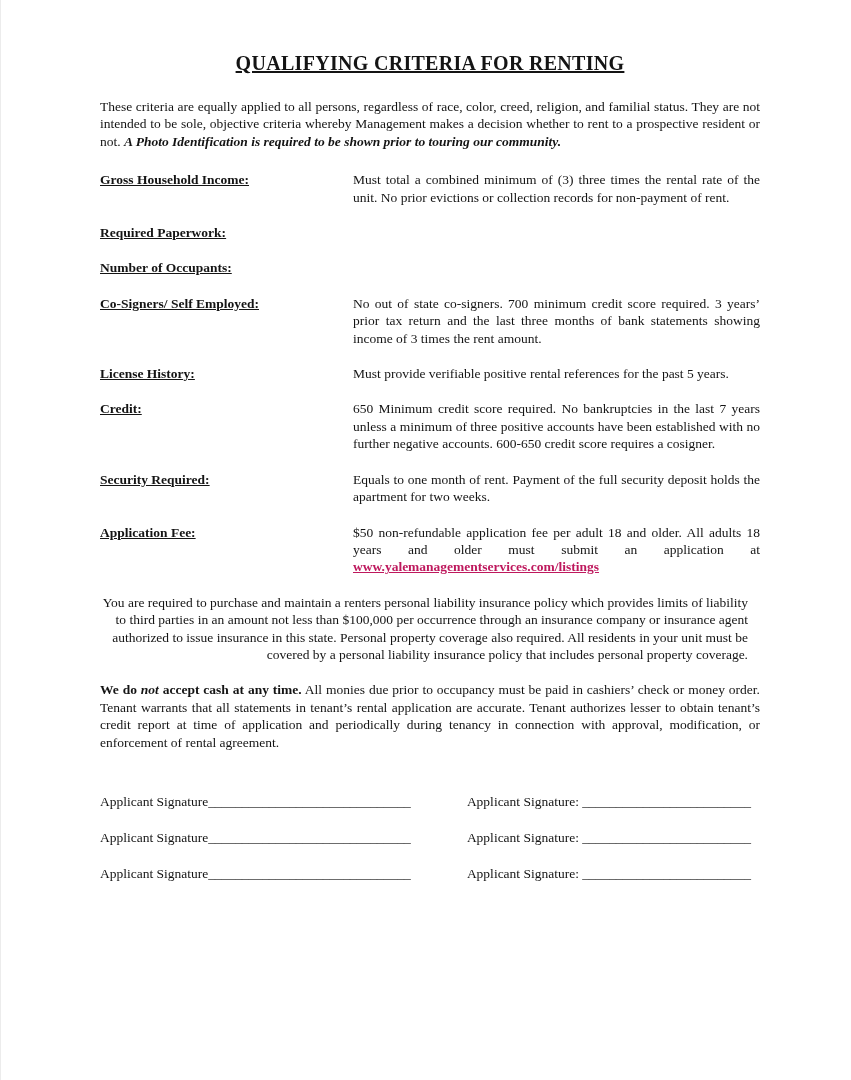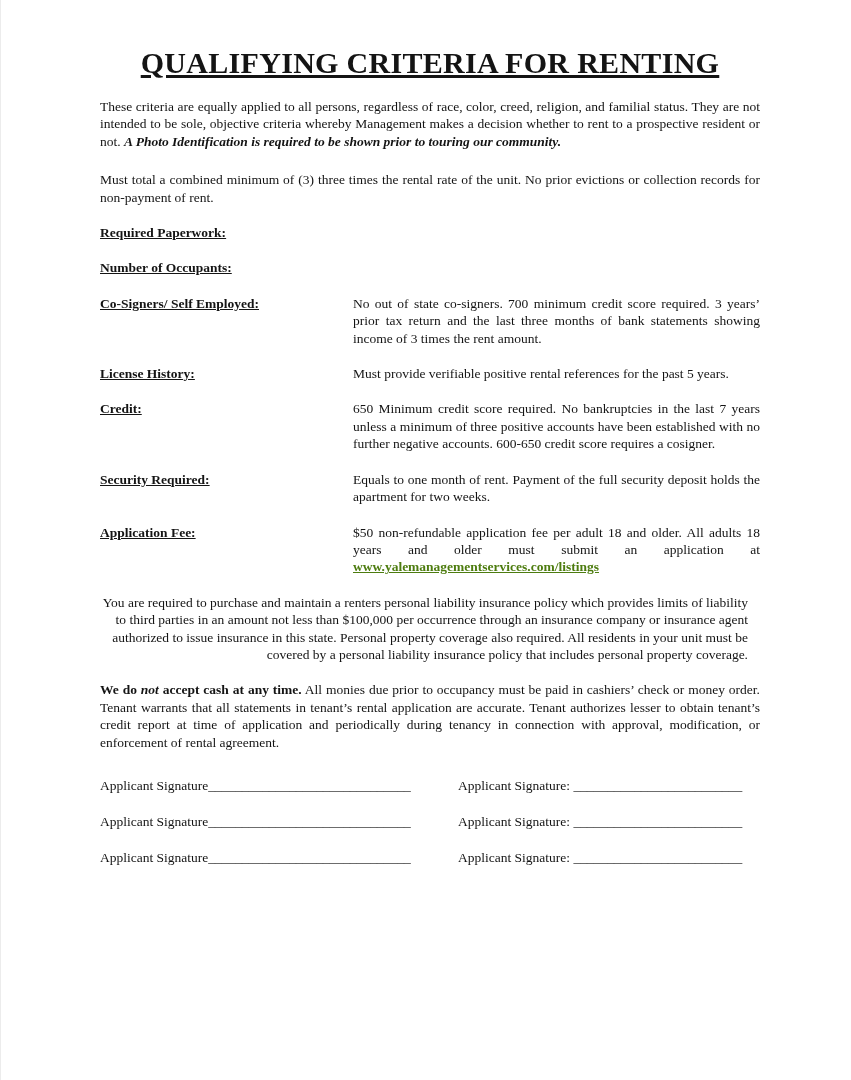--- a/index.html
+++ b/index.html
@@ -11,52 +11,53 @@
     background: #ffffff;
     border-left: 1px solid #ececec;
     padding: 48px 91px 0 99px;
     font-family: "Liberation Serif", "DejaVu Serif", serif;
     font-size: 13.5px;
     line-height: 17.4px;
     color: #141414;
     overflow: hidden;
   }
   .title {
-    font-size: 30px;
+    font-size: 20px;
     line-height: 30px;
     font-weight: bold;
     text-align: center;
     margin: 0 0 20px 0;
   }
   .title span { text-decoration: underline; letter-spacing: 0.3px; }
   .intro { text-align: justify; margin: 0 0 21px 0; }
   .row { display: flex; margin-bottom: 18px; }
   .label-cell { flex: 0 0 253px; }
   .label { font-weight: bold; text-decoration: underline; }
   .content { flex: 1; text-align: justify; }
   .content.no-justify { text-align: right; padding-right: 12px; }
-  a.link { color: #4d7c0f; font-weight: bold; text-decoration: underline; cursor: pointer; }
+  a.link { color: #be185d; font-weight: bold; text-decoration: underline; cursor: pointer; }
   .closing { text-align: justify; margin: 0; }
-  .signatures { margin-top: 26px; }
+  .signatures { margin-top: 42px; }
   .sig-row { display: flex; margin-bottom: 18.5px; }
   .sig-left { flex: 0 0 358px; }
-  .sig-right { flex: 1; }
+  .sig-right { flex: 1; text-align: center; }
   p { margin: 0; }
 </style>
 </head>
 <body>
 
 <div class="page">
 
   <div class="title"><span>QUALIFYING CRITERIA FOR RENTING</span></div>
 
   <p class="intro"><span>These criteria are equally applied to all persons, regardless of race, color, creed, religion, and familial status. They are not intended to be sole, objective criteria whereby Management makes a decision whether to rent to a prospective resident or not. </span><strong><em>A Photo Identification is required to be shown prior to touring our community.</em></strong></p>
 
   <div class="criteria" id="criteria-list">
   <div class="row">
+    <div class="label-cell"><span class="label">Gross Household Income:</span></div>
     <div class="content"><span class="txt">Must total a combined minimum of (3) three times the rental rate of the unit. No prior evictions or collection records for non-payment of rent.</span></div>
   </div>
 
   <div class="row">
     <div class="label-cell"><span class="label">Required Paperwork:</span></div>
   </div>
 
   <div class="row">
     <div class="label-cell"><span class="label">Number of Occupants:</span></div>
   </div>

